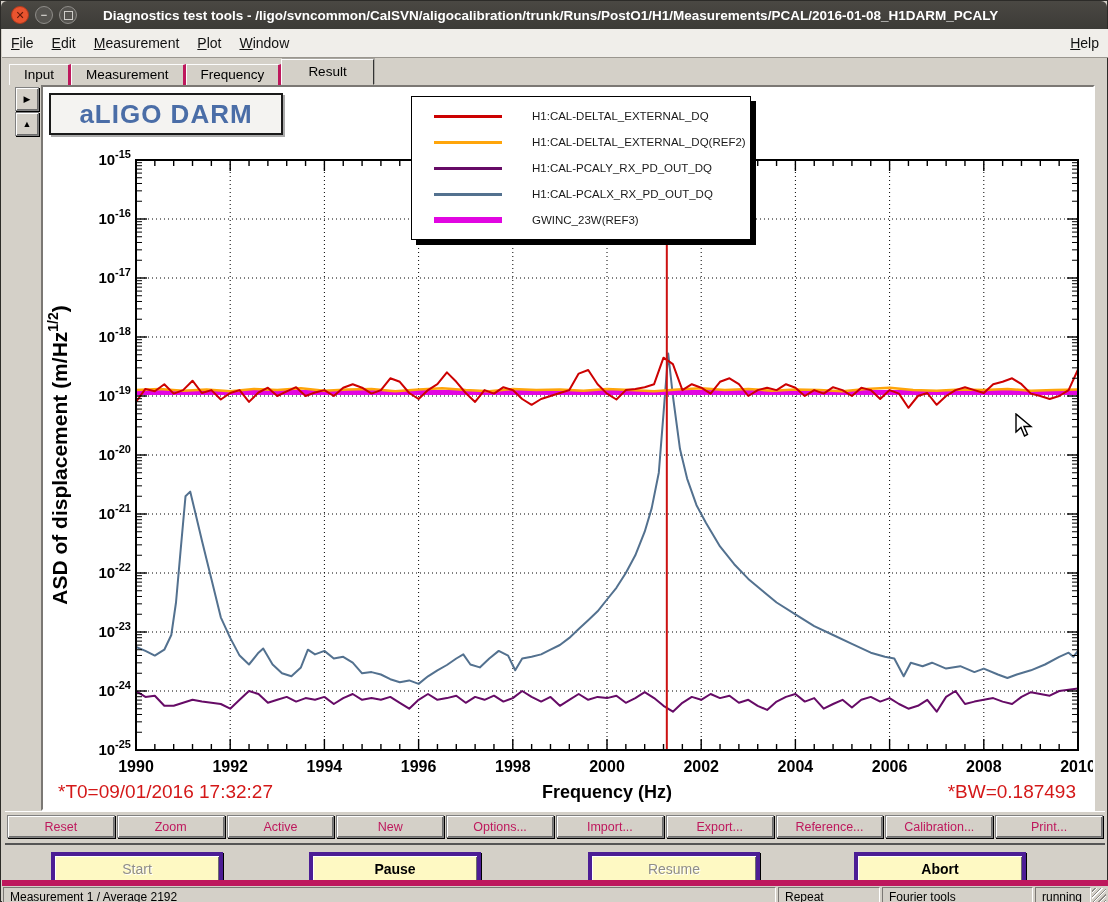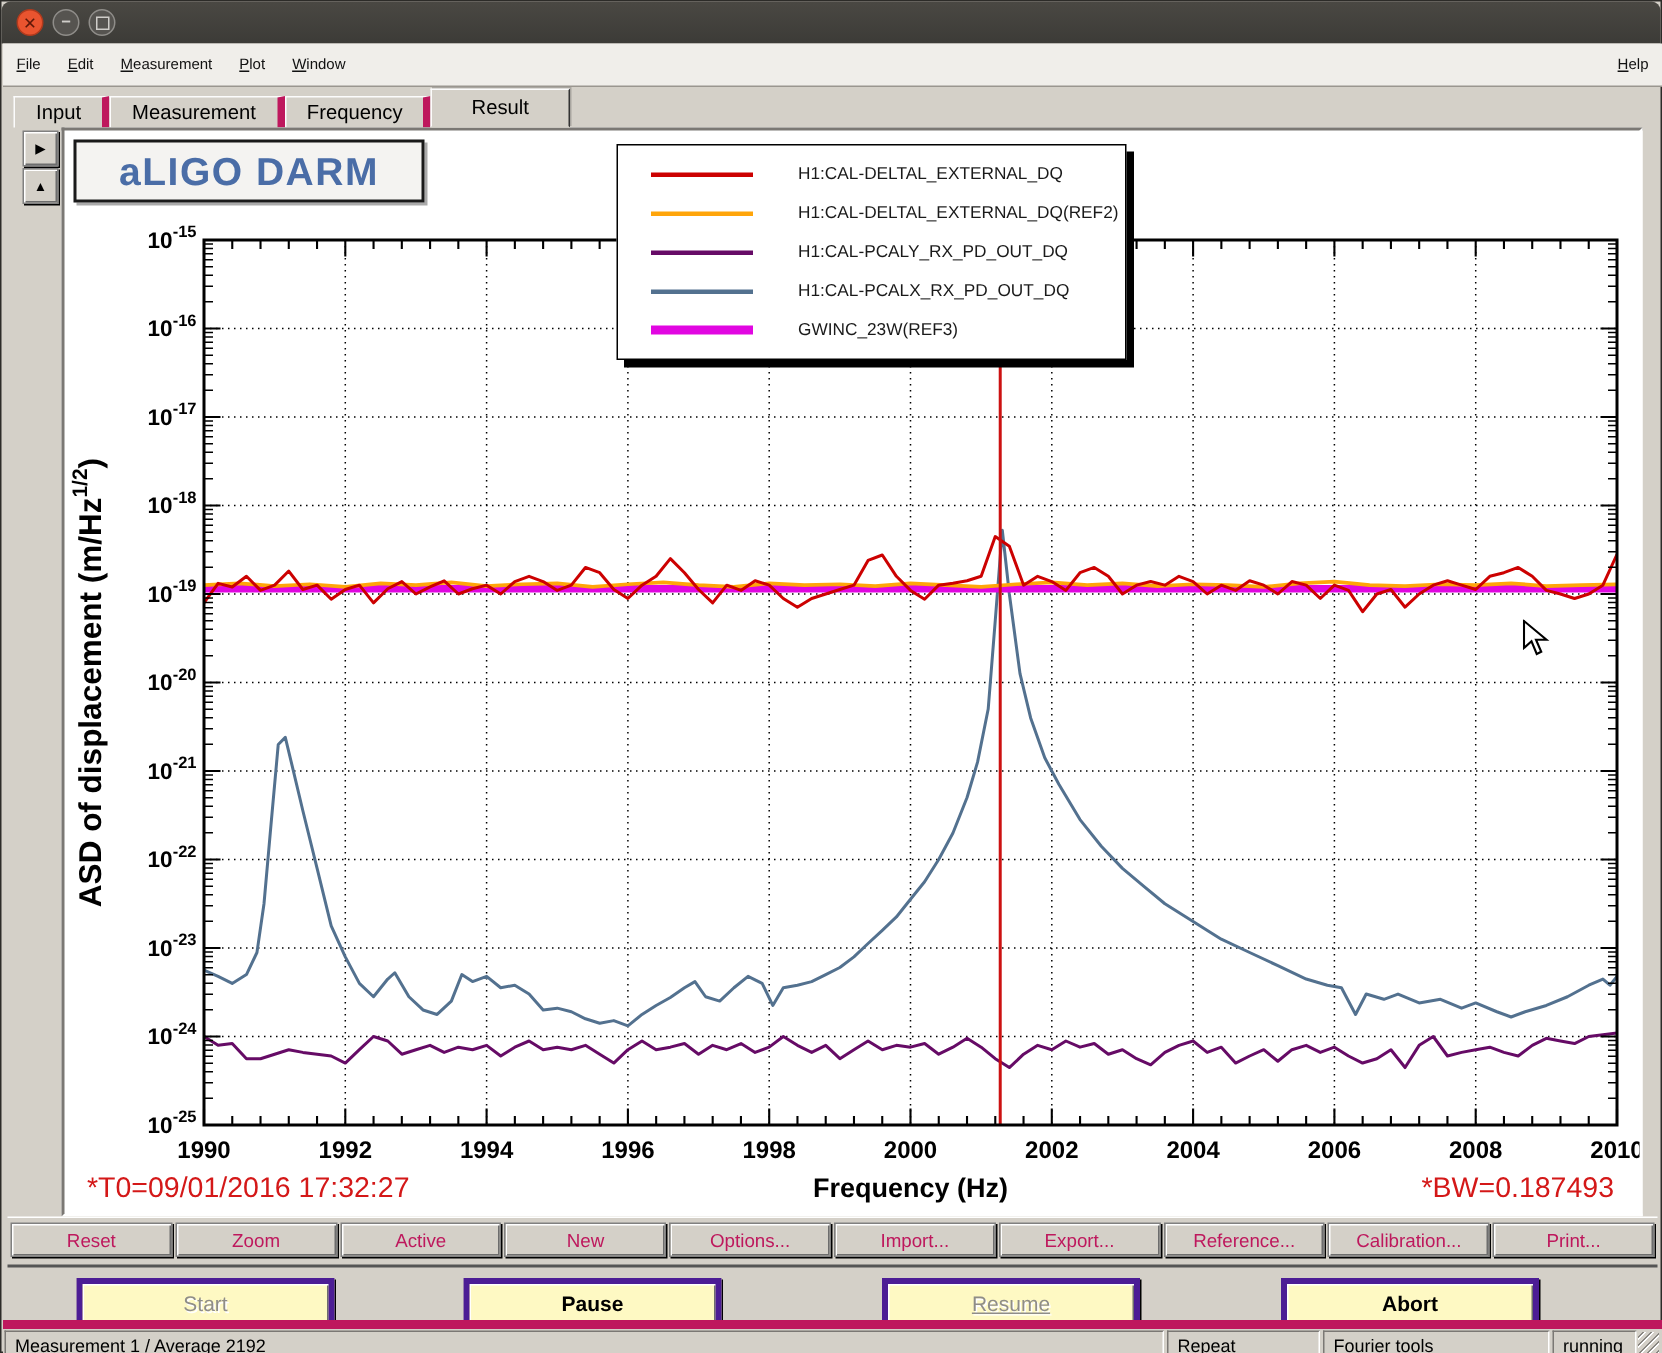--- a/index.html
+++ b/index.html
@@ -14,27 +14,27 @@
     display:inline-flex;align-items:center;justify-content:center;
     font-size:11px;font-weight:bold;box-sizing:border-box;}
   #btn-close{background:#e9542f;border:1px solid #b03a1d;color:#5e1708;margin-left:10px;}
   #btn-min,#btn-max{background:#565450;border:1px solid #8f8d89;color:#cfcdc9;}
   #btn-max span{display:block;width:7px;height:7px;border:1.5px solid #cfcdc9;}
   #title-text{color:#fff;font-weight:bold;font-size:13.5px;margin-left:26px;
     white-space:nowrap;overflow:hidden;}
   
   #menubar{position:absolute;left:1px;top:28px;width:1106px;height:28px;
     background:#f0eeea;border-bottom:1px solid #9a968f;
-    display:flex;align-items:center;font-size:10px;color:#111;}
+    display:flex;align-items:center;font-size:14px;color:#111;}
   .menu-item{padding:4px 9px;}
   #menu-right{margin-left:auto;}
   
   #tabbar{position:absolute;left:8px;top:60px;height:24px;display:flex;align-items:flex-end;}
   .tab{height:20px;line-height:20px;padding:0 14px;font-size:13.5px;color:#000;
-    background:#d4d0c8;border-left:1px solid #fcfcfc;border-right:5px solid #be185d;
+    background:#d4d0c8;border-left:1px solid #fcfcfc;border-right:3px solid #be185d;
     border-top:1px solid #fcfcfc;}
   .tab.active{height:24px;line-height:24px;padding:0 26px;font-size:13.5px;
     border:1px solid;border-color:#fcfcfc #333 #d4d0c8 #fcfcfc;
     box-shadow:1px -1px 0 #00000033;position:relative;z-index:2;}
   
   .mini-btn{position:absolute;left:14px;width:22px;height:22px;background:#d4d0c8;
     border:1px solid #808080;box-shadow:inset 1px 1px 0 #fff, inset -1px -1px 0 #6d6d6d,1px 1px 0 #000;
     display:flex;align-items:center;justify-content:center;font-size:9px;color:#000;}
   
   #canvas{position:absolute;left:40px;top:84px;width:1050px;height:722px;background:#fff;
@@ -80,20 +80,21 @@
 <body>
 
 <div id="window">
 
   <div id="titlebar">
     <div class="tb-btn" id="btn-close">✕</div>
     <div class="tb-btn" id="btn-min">−</div>
     <div class="tb-btn" id="btn-max">
         <span></span>
       </div>
+    <div id="title-text">Diagnostics test tools - /ligo/svncommon/CalSVN/aligocalibration/trunk/Runs/PostO1/H1/Measurements/PCAL/2016-01-08_H1DARM_PCALY</div>
   </div>
 
   <div id="menubar">
       <div class="menu-item"><u>F</u>ile</div>
       <div class="menu-item"><u>E</u>dit</div>
       <div class="menu-item"><u>M</u>easurement</div>
       <div class="menu-item"><u>P</u>lot</div>
       <div class="menu-item"><u>W</u>indow</div>
       <div class="menu-item" id="menu-right"><u>H</u>elp</div>
     </div>
@@ -489,21 +490,21 @@
       <div class="tool-btn">Import...</div>
       <div class="tool-btn">Export...</div>
       <div class="tool-btn">Reference...</div>
       <div class="tool-btn">Calibration...</div>
       <div class="tool-btn">Print...</div>
     </div>
 
   <div id="controlrow">
       <div class="ctl-btn disabled" style="left: 50px;">Start</div>
       <div class="ctl-btn enabled" style="left: 308px;">Pause</div>
-      <div class="ctl-btn disabled" style="left: 587px; text-decoration: underline;">Resume</div>
+      <div class="ctl-btn disabled" style="left: 587px;">Resume</div>
       <div class="ctl-btn enabled" style="left: 853px;">Abort</div>
     </div>
 
   <div id="statusbar">
     <div class="status-panel" id="sp-measurement">Measurement 1 / Average 2192</div>
     <div class="status-panel" id="sp-repeat">Repeat</div>
     <div class="status-panel" id="sp-tools">Fourier tools</div>
     <div class="status-panel" id="sp-state">running</div>
     <div id="grip"></div>
   </div>

